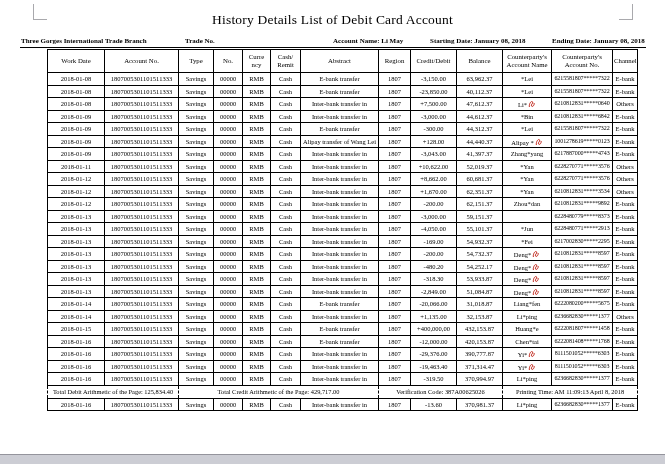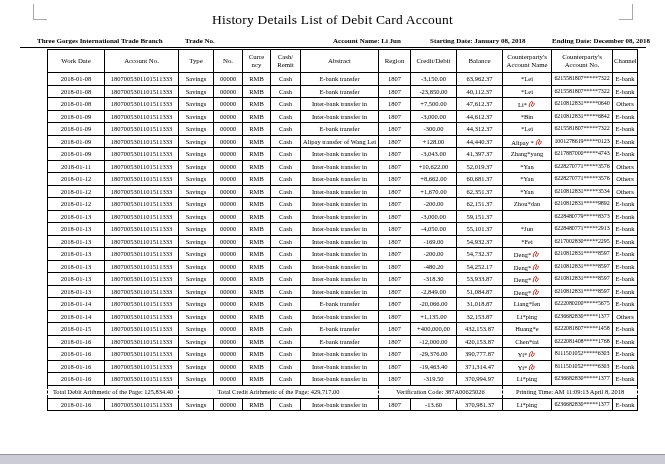--- a/index.html
+++ b/index.html
@@ -14,21 +14,21 @@
   .crop.tr{left:619px;border-right:1px solid #a9a9ad;border-bottom:1px solid #a9a9ad;}
   .doc-title{
     position:absolute;top:12px;left:0;width:100%;
     text-align:center;font-size:13.5px;font-weight:normal;letter-spacing:.2px;
   }
   .info-row{
     position:absolute;top:37px;left:20px;width:626px;height:10px;
     border-bottom:1px solid #000;font-size:7px;font-weight:bold;
   }
   .info-row span{position:absolute;top:0;white-space:nowrap;}
-  .i-branch{left:17px;}  .i-card{left:165px;}  .i-name{left:313px;}
+  .i-branch{left:1px;}  .i-card{left:165px;}  .i-name{left:313px;}
   .i-start{left:404px;padding-left:6px;} .i-end{left:532px;}
   table.stmt{
     position:absolute;top:49px;left:47px;width:590px;
     border-collapse:collapse;table-layout:fixed;
   }
   .stmt th,.stmt td{
     border:1px solid #000;text-align:center;vertical-align:middle;
     padding:0 1px;overflow:hidden;
   }
   .stmt th{font-size:6.8px;font-weight:normal;height:22px;line-height:1.15;}
@@ -48,23 +48,23 @@
 <body>
 
 <div class="crop tl"></div>
 <div class="crop tr"></div>
 
 <div class="doc-title">History Details List of Debit Card Account</div>
 
 <div class="info-row">
   <span class="i-branch">Three Gorges International Trade Branch</span>
   <span class="i-card">Trade No.</span>
-  <span class="i-name">Account Name: Li Jun</span>
+  <span class="i-name">Account Name: Li May</span>
   <span class="i-start">Starting Date: January 08, 2018</span>
-  <span class="i-end">Ending Date: December 08, 2018</span>
+  <span class="i-end">Ending Date: January 08, 2018</span>
 </div>
 
 <table class="stmt">
   <colgroup>
     <col style="width:57px">
       <col style="width:74px">
       <col style="width:35px">
     <col style="width:29px">
       <col style="width:28px">
       <col style="width:30px">

